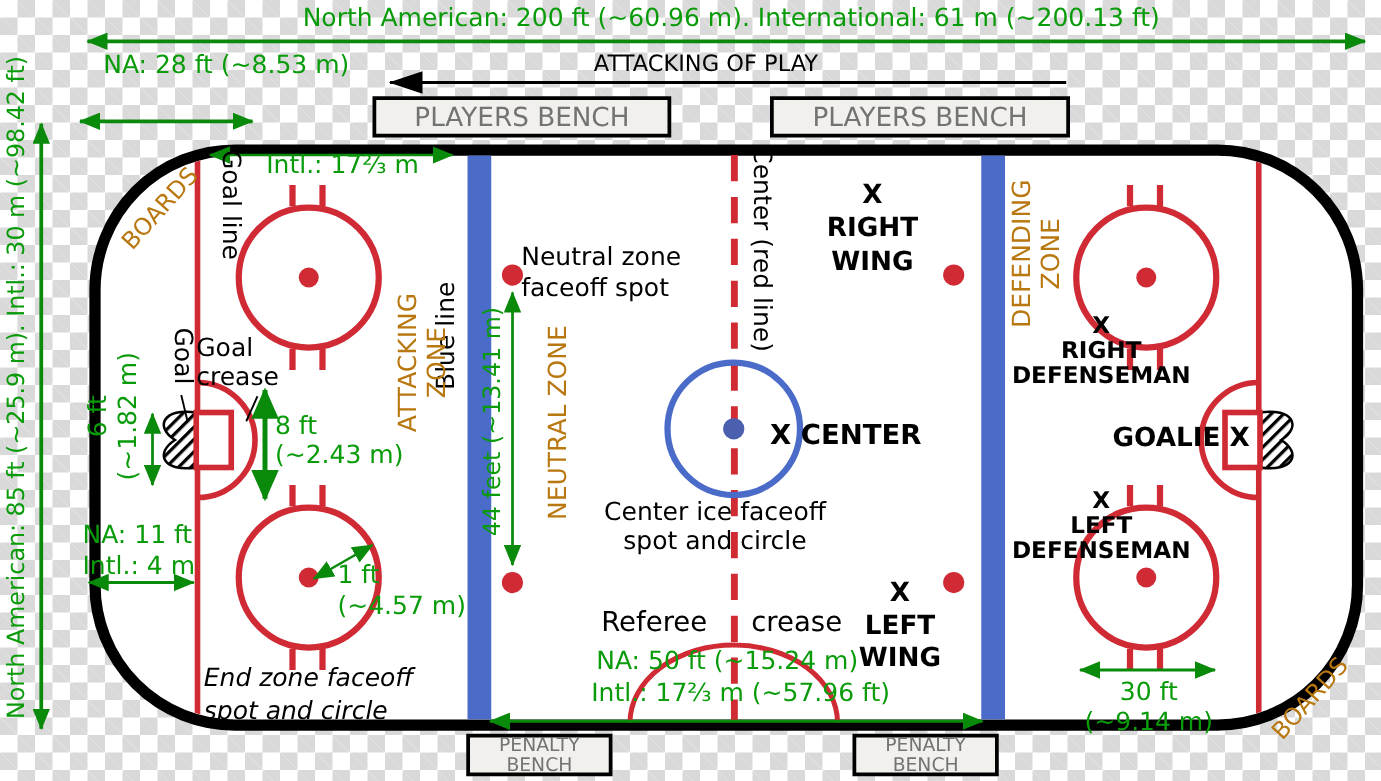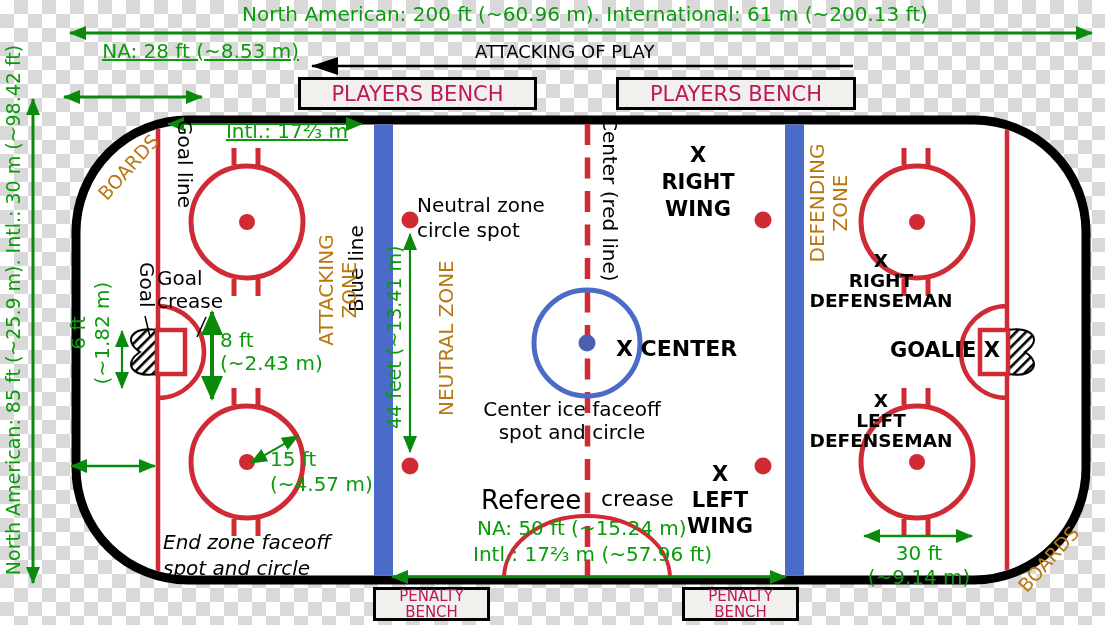--- a/index.html
+++ b/index.html
@@ -10,25 +10,25 @@
       linear-gradient(45deg,#d9d9d9 25%,transparent 25%,transparent 75%,#d9d9d9 75%);
     background-size:28px 28px;background-position:0 0,14px 14px;
     font-family:"DejaVu Sans","Liberation Sans",sans-serif;}
   svg{position:absolute;left:0;top:0;}
   .lbl{position:absolute;font-size:20px;color:#000;line-height:1.15;white-space:nowrap;}
   .lbl span{display:block;}
   .green{color:#0a9b0a;}
   .orange{color:#b8770f;}
   .bold{font-weight:bold;}
   .ctr{text-align:center;}
-  .rt{text-align:right;text-decoration:underline;}
+  .rt{text-align:center;}
   .v90{transform:rotate(90deg);transform-origin:top left;}
   .v270{transform:rotate(-90deg);transform-origin:top left;}
   .diag{transform:rotate(-48deg);transform-origin:top left;}
-  .bench{position:absolute;background:#f1f0ec;border:3px solid #000;color:#be185d;
+  .bench{position:absolute;background:#f1f0ec;border:3px solid #000;color:#737373;
     display:flex;flex-direction:column;align-items:center;justify-content:center;
     text-align:center;box-sizing:border-box;}
   .bench-top{font-size:21px;}
   .bench-bot{font-size:15px;line-height:16px;}
 </style>
 </head>
 <body>
 
 <div id="stage">
 
@@ -152,21 +152,21 @@
     <span>DEFENDING</span>
     <span>ZONE</span>
   </div>
 
   <div class="lbl green rt" style="left:200px;top:121px;width:148px;line-height:21px;">
     <span>Intl.: 17⅔ m</span>
   </div>
 
   <div class="lbl" style="left:417px;top:193px;line-height:25px;">
     <span>Neutral zone</span>
-    <span>circle spot</span>
+    <span>faceoff spot</span>
   </div>
 
   <div class="lbl green v270" style="left:384px;top:429px;font-size:19px;">44 feet (~13.41 m)</div>
 
   <div class="lbl v90" style="left:158px;top:262px;">Goal</div>
 
   <div class="lbl" style="left:157px;top:267px;line-height:23px;">
     <span>Goal</span>
     <span>crease</span>
   </div>
@@ -174,37 +174,41 @@
   <div class="lbl green v270 ctr" style="left:66px;top:398px;width:130px;line-height:24px;">
     <span>6 ft</span>
     <span>(~1.82 m)</span>
   </div>
 
   <div class="lbl green" style="left:220px;top:329px;line-height:23px;">
     <span>8 ft</span>
     <span>(~2.43 m)</span>
   </div>
 
+  <div class="lbl green" style="left:66px;top:415px;line-height:24.5px;">
+    <span>NA: 11 ft</span>
+    <span>Intl.: 4 m</span>
+  </div>
 
   <div class="lbl green" style="left:270px;top:447px;line-height:25px;">
-    <span>15 ft</span>
+    <span>1 ft</span>
     <span>(~4.57 m)</span>
   </div>
 
   <div class="lbl" style="left:163px;top:529px;line-height:26px;font-style:italic;">
     <span>End zone faceoff</span>
     <span>spot and circle</span>
   </div>
 
   <div class="lbl ctr" style="left:474px;top:398px;width:196px;line-height:23px;">
     <span>Center ice faceoff</span>
     <span>spot and circle</span>
   </div>
 
-  <div class="lbl" style="left:481px;top:486px;font-size:26px;">Referee</div>
+  <div class="lbl" style="left:481px;top:486px;font-size:22px;">Referee</div>
   <div class="lbl" style="left:601px;top:486px;font-size:22px;">crease</div>
 
   <div class="lbl green" style="left:477px;top:517px;">NA: 50 ft (~15.24 m)</div>
   <div class="lbl green" style="left:473px;top:543px;">Intl.: 17⅔ m (~57.96 ft)</div>
 
   <div class="lbl green ctr" style="left:858px;top:541px;width:122px;line-height:24px;">
     <span>30 ft</span>
     <span>(~9.14 m)</span>
   </div>
 

